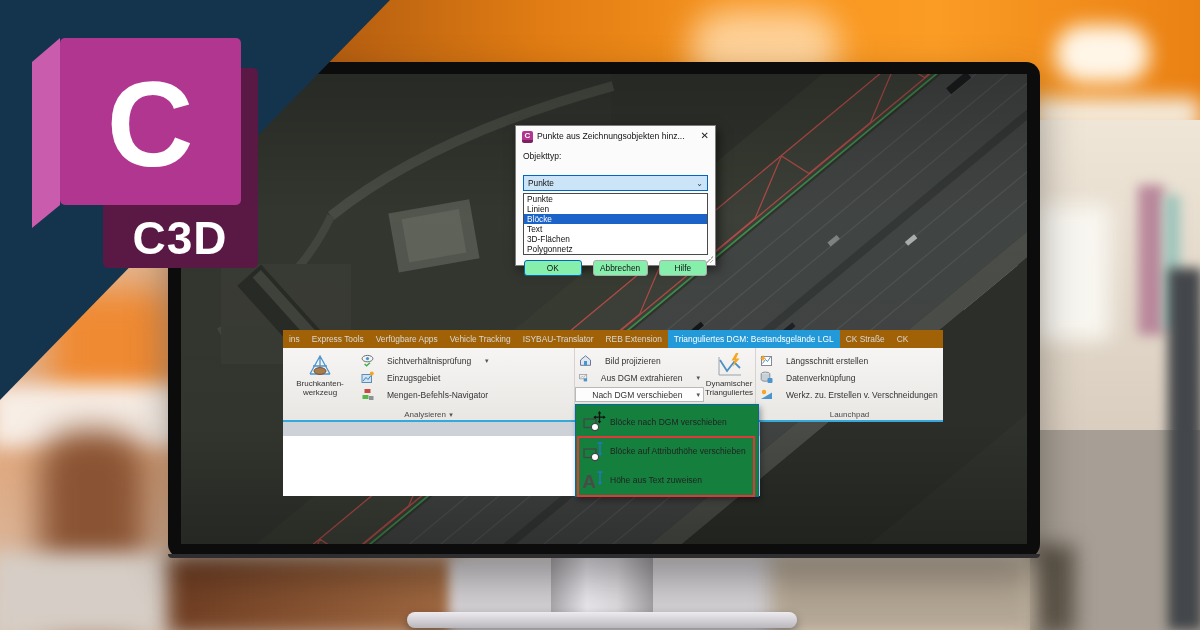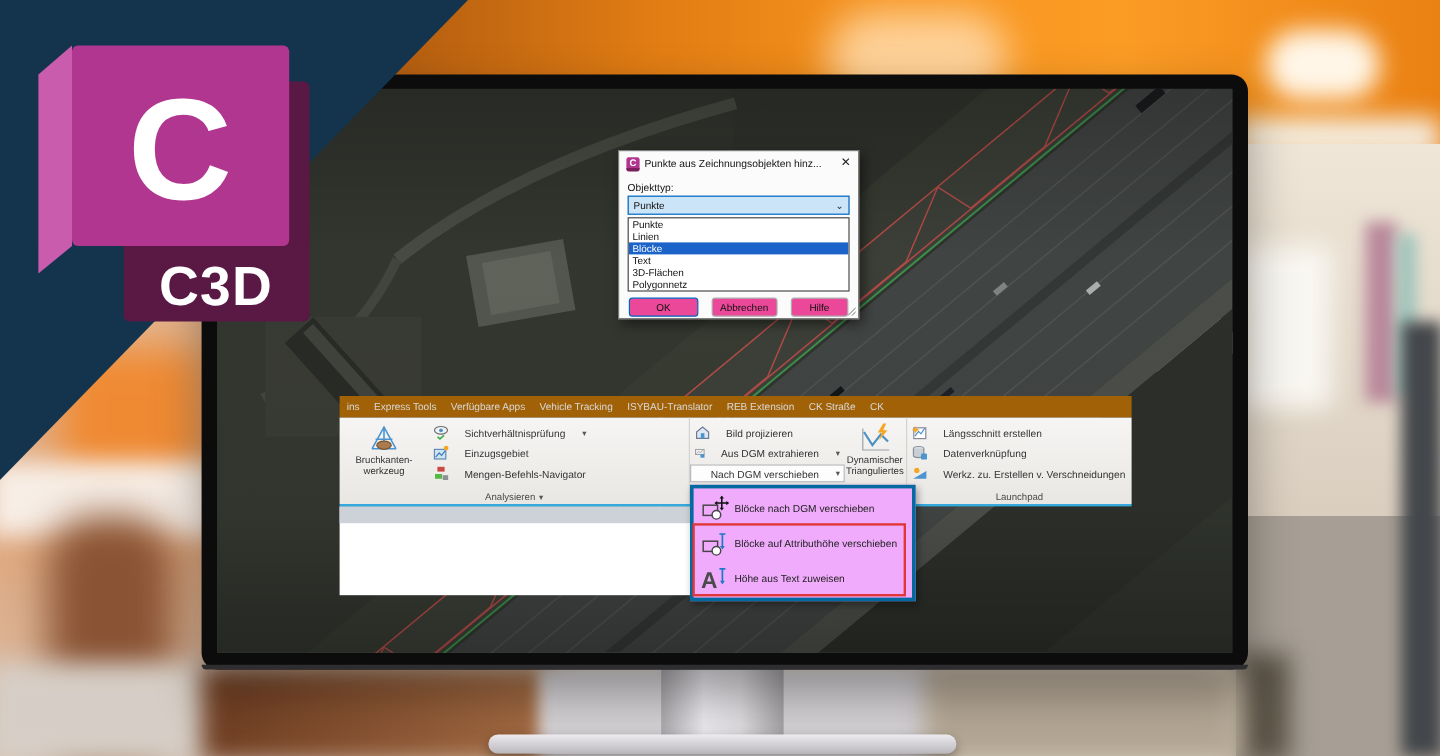--- a/index.html
+++ b/index.html
@@ -48,42 +48,42 @@
   .bigbtn svg{margin-bottom:1px;}
   .smallcol{display:flex;flex-direction:column;gap:2px;padding-top:3px;}
   .smallbtn{display:flex;align-items:center;gap:13px;height:13px;white-space:nowrap;padding:0 3px;border:1px solid transparent;}
   .smallbtn.open{background:#fdfdfd;border:1px solid #b9b9b9;}
   .drop{font-size:7px;color:#555;margin-left:1px;}
   #ribbon-blue{left:283px;top:420px;width:660px;height:2px;background:#35a8dc;z-index:20;}
   #canvas-white{left:283px;top:422px;width:477px;height:74px;background:#fff;z-index:19;}
   #canvas-strip{left:283px;top:422px;width:477px;height:14px;background:#ccd2d7;z-index:19;}
 
   
-  #dgm-menu{left:575px;top:404px;width:182px;background:#f0abfc;border:3px solid #0369a1;
+  #dgm-menu{left:575px;top:404px;width:182px;background:#15803d;border:1px solid #0369a1;
     z-index:25;box-shadow:2px 3px 6px rgba(0,0,0,.35);padding:2px 0;}
   .mitem{display:flex;align-items:center;height:29px;gap:4px;padding-left:6px;font-size:8.5px;color:#222;white-space:nowrap;}
   #red-box{left:577px;top:436px;width:174px;height:57px;border:2px solid #e0383a;z-index:26;}
 
   
   #dialog{left:515px;top:125px;width:201px;height:141px;background:#fbfbfb;border:1px solid #7d7d7d;
     z-index:30;box-shadow:3px 4px 10px rgba(0,0,0,.5);box-sizing:border-box;}
   #dlg-title{display:flex;align-items:center;height:20px;padding:0 6px;gap:4px;}
   #dlg-title .ttl{flex:1;font-size:8.6px;color:#111;white-space:nowrap;overflow:hidden;}
   #dlg-close{font-size:10px;color:#222;line-height:10px;}
   #dlg-appicon{width:11px;height:11px;background:#b13690;border-radius:2px;color:#fff;
     font-size:8px;font-weight:bold;text-align:center;line-height:10px;position:relative;}
   #dlg-appicon::after{content:"";position:absolute;left:0;bottom:-1px;width:11px;height:3px;background:#7d1f5e;border-radius:0 0 2px 2px;}
-  #dlg-objlabel{margin:5px 7px 2px;font-size:8.5px;color:#111;}
+  #dlg-objlabel{margin:5px 7px 14px;font-size:8.5px;color:#111;}
   #dlg-combo{margin:1px 7px 0;height:14px;background:#cce4f7;border:1px solid #0067c0;
     display:flex;align-items:center;font-size:8.3px;color:#111;padding:0 4px;justify-content:space-between;}
   #dlg-list{margin:2px 7px 0;height:60px;border:1px solid #4a4a4a;background:#fff;overflow:hidden;}
   .litem{height:10px;line-height:10px;font-size:8.3px;color:#111;padding-left:3px;}
   .litem.sel{background:#1b63c9;color:#fff;}
   #dlg-btns{display:flex;margin:5px 8px 0;gap:11px;}
-  .dbtn{height:14px;border-radius:3px;background:#ec4899;border:1px solid #ababab;
+  .dbtn{height:14px;border-radius:3px;background:#86efac;border:1px solid #ababab;
     font-size:8.3px;color:#111;display:flex;align-items:center;justify-content:center;}
   .dbtn.primary{border:1px solid #0067c0;}
   #dlg-grip{position:absolute;right:2px;bottom:2px;width:7px;height:7px;
     background:linear-gradient(135deg,transparent 50%,#b5b5b5 50%,#b5b5b5 60%,transparent 60%,transparent 72%,#b5b5b5 72%,#b5b5b5 82%,transparent 82%);}
 </style>
 </head>
 <body>
 
 <div id="stage">
 
@@ -186,20 +186,21 @@
   <div class="abs" id="canvas-white"></div>
   <div class="abs" id="canvas-strip"></div>
   <div class="abs" id="ribbon">
     <div id="tabbar">
       <span class="rtab">ins</span>
       <span class="rtab">Express Tools</span>
       <span class="rtab">Verfügbare Apps</span>
       <span class="rtab">Vehicle Tracking</span>
       <span class="rtab">ISYBAU-Translator</span>
       <span class="rtab">REB Extension</span>
+      <span class="rtab active">Trianguliertes DGM: Bestandsgelände LGL</span>
       <span class="rtab">CK Straße</span>
       <span class="rtab">CK</span>
     </div>
     <div id="ribbon-body">
 
       <div class="panel" style="width:292px;">
         <div class="pcontent">
           <div class="bigbtn" style="width:74px;">
             <svg width="28" height="28" viewBox="0 0 28 28">
               <path d="M4 23 L14 5 L24 23 M14 5 V21 M7 15 H21 M4 23 H24" stroke="#4a94d0" stroke-width="1.3" fill="none"></path>

